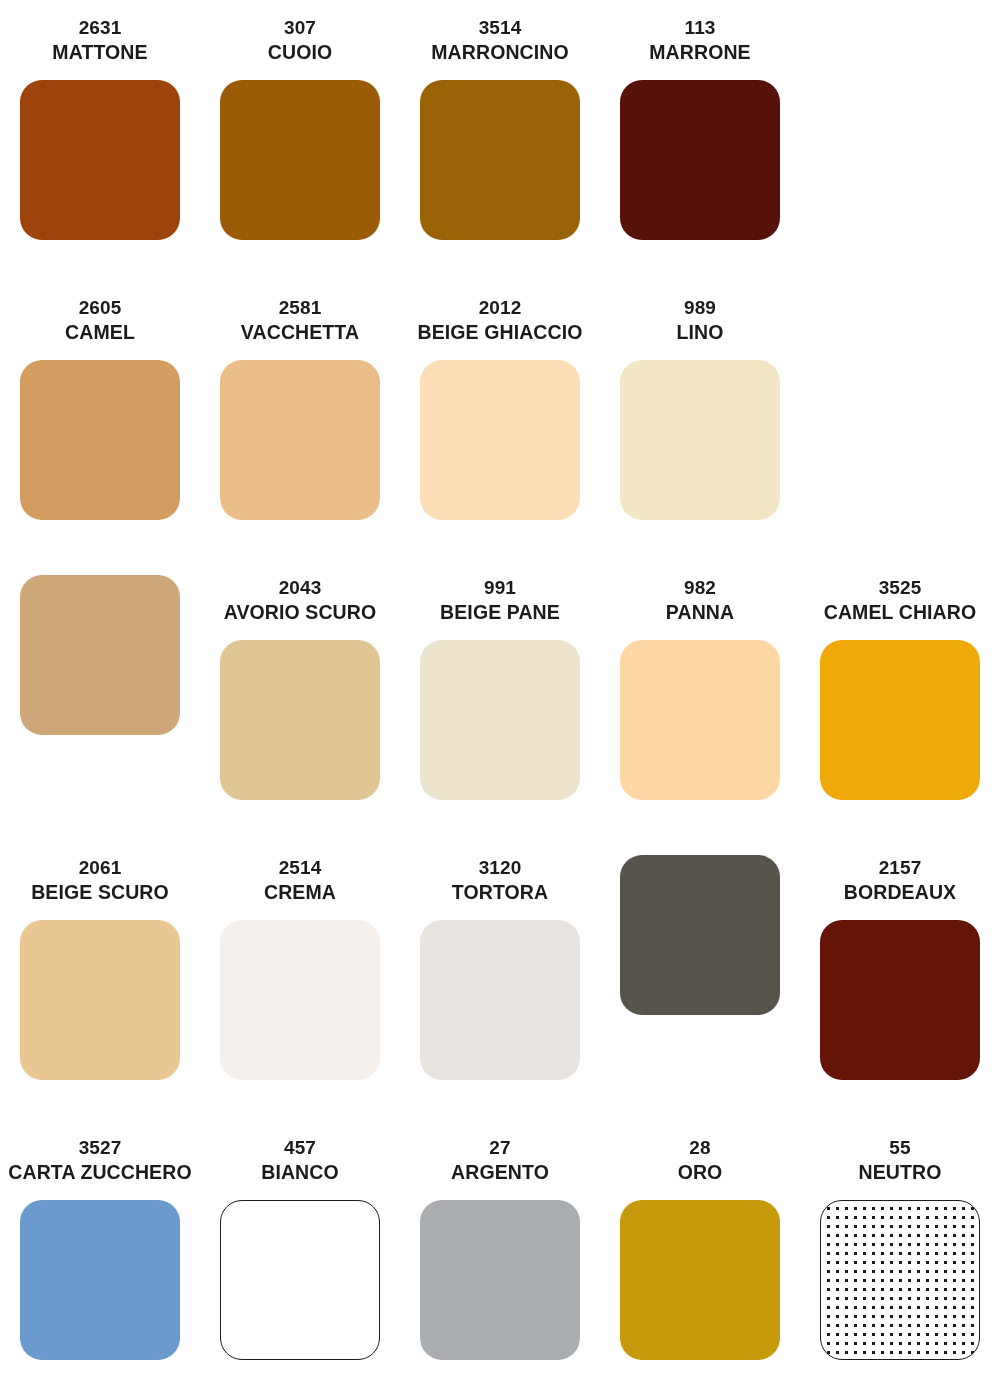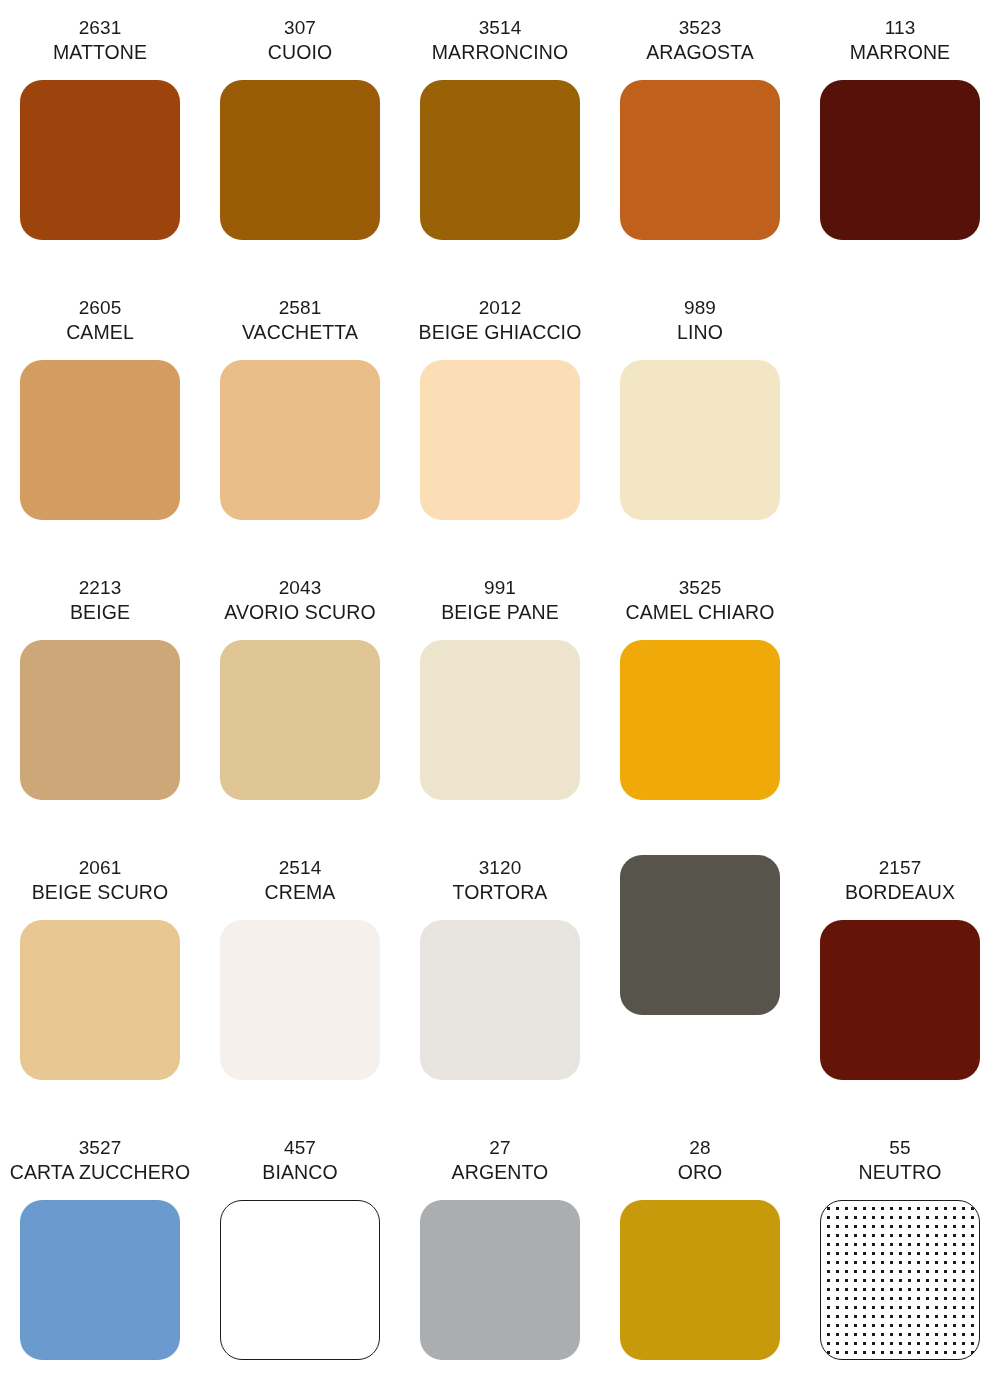--- a/index.html
+++ b/index.html
@@ -24,20 +24,21 @@
     display: flex;
     flex-direction: column;
   }
 
   .swatch-row {
     display: flex;
     flex-direction: row;
     width: 1000px;
     height: 280px;
     box-sizing: border-box;
+    font-weight: bold;
   }
 
   .swatch-cell {
     width: 200px;
     height: 280px;
     box-sizing: border-box;
     display: flex;
     flex-direction: column;
     align-items: center;
     justify-content: flex-start;
@@ -110,27 +111,20 @@
       </div>
       <div class="swatch-cell">
         <div class="swatch-caption">
           <span class="swatch-code">3514</span>
           <span class="swatch-label">MARRONCINO</span>
         </div>
         <div class="swatch-chip" style="background-color: rgb(154, 98, 7);"></div>
       </div>
       <div class="swatch-cell">
         <div class="swatch-caption">
-          <span class="swatch-code">3523</span>
-          <span class="swatch-label">ARAGOSTA</span>
-        </div>
-        <div class="swatch-chip" style="background-color: rgb(192, 96, 29);"></div>
-      </div>
-      <div class="swatch-cell">
-        <div class="swatch-caption">
           <span class="swatch-code">113</span>
           <span class="swatch-label">MARRONE</span>
         </div>
         <div class="swatch-chip" style="background-color: rgb(86, 18, 8);"></div>
       </div>
     </div>
     <div class="swatch-row">
       <div class="swatch-cell">
         <div class="swatch-caption">
           <span class="swatch-code">2605</span>
@@ -155,42 +149,45 @@
       <div class="swatch-cell">
         <div class="swatch-caption">
           <span class="swatch-code">989</span>
           <span class="swatch-label">LINO</span>
         </div>
         <div class="swatch-chip" style="background-color: rgb(242, 230, 197);"></div>
       </div>
     </div>
     <div class="swatch-row">
       <div class="swatch-cell">
-        <div class="swatch-caption">
-          <span class="swatch-code">2213</span>
-          <span class="swatch-label">BEIGE</span>
-        </div>
         <div class="swatch-chip" style="background-color: rgb(205, 167, 119);"></div>
       </div>
       <div class="swatch-cell">
         <div class="swatch-caption">
           <span class="swatch-code">2043</span>
           <span class="swatch-label">AVORIO SCURO</span>
         </div>
         <div class="swatch-chip" style="background-color: rgb(224, 197, 149);"></div>
       </div>
       <div class="swatch-cell">
         <div class="swatch-caption">
           <span class="swatch-code">991</span>
           <span class="swatch-label">BEIGE PANE</span>
         </div>
         <div class="swatch-chip" style="background-color: rgb(237, 228, 206);"></div>
       </div>
       <div class="swatch-cell">
         <div class="swatch-caption">
+          <span class="swatch-code">982</span>
+          <span class="swatch-label">PANNA</span>
+        </div>
+        <div class="swatch-chip" style="background-color: rgb(252, 215, 164);"></div>
+      </div>
+      <div class="swatch-cell">
+        <div class="swatch-caption">
           <span class="swatch-code">3525</span>
           <span class="swatch-label">CAMEL CHIARO</span>
         </div>
         <div class="swatch-chip" style="background-color: rgb(239, 170, 9);"></div>
       </div>
     </div>
     <div class="swatch-row">
       <div class="swatch-cell">
         <div class="swatch-caption">
           <span class="swatch-code">2061</span>

